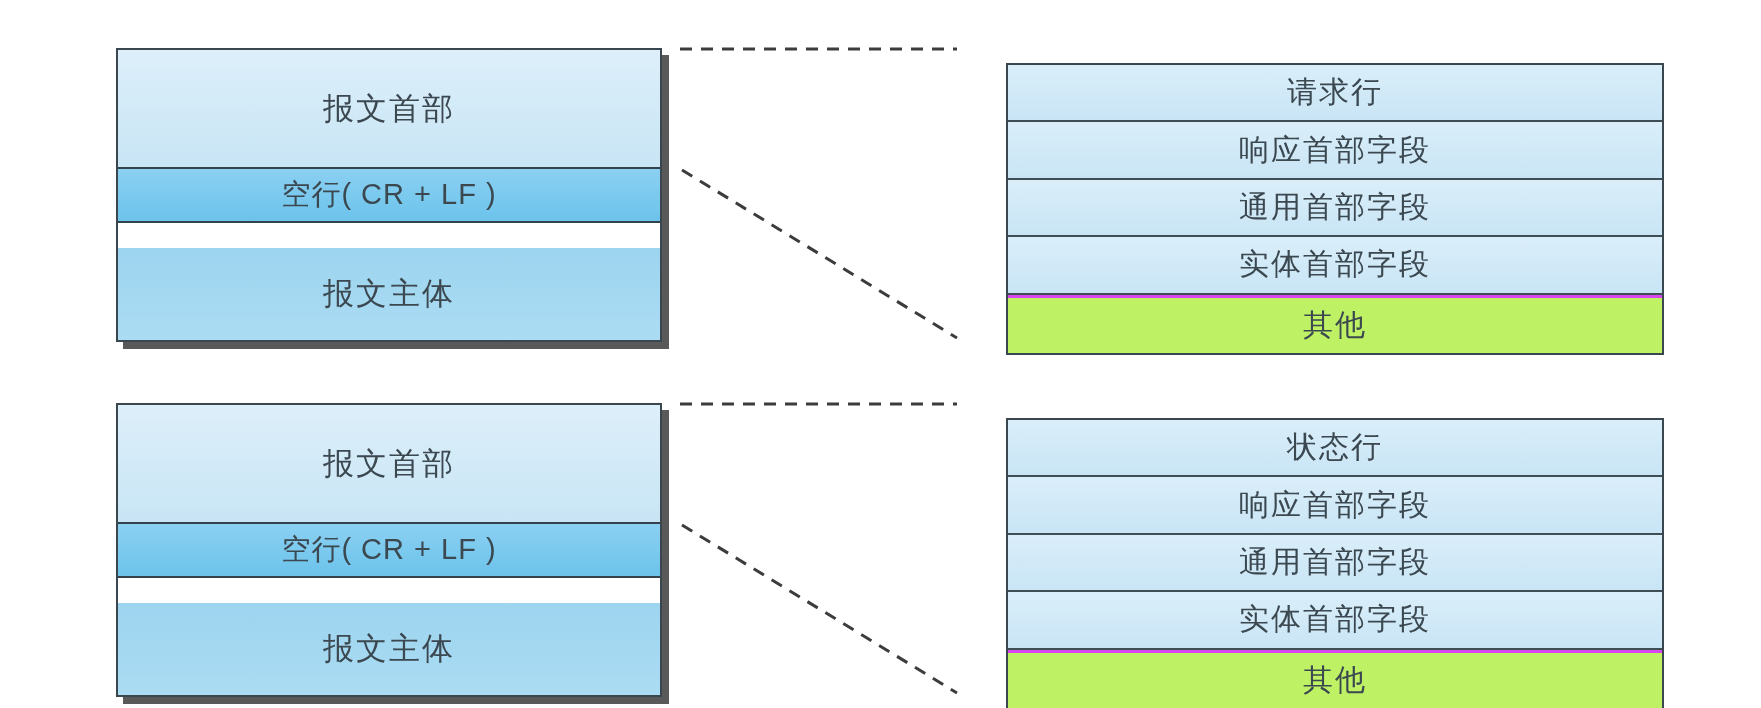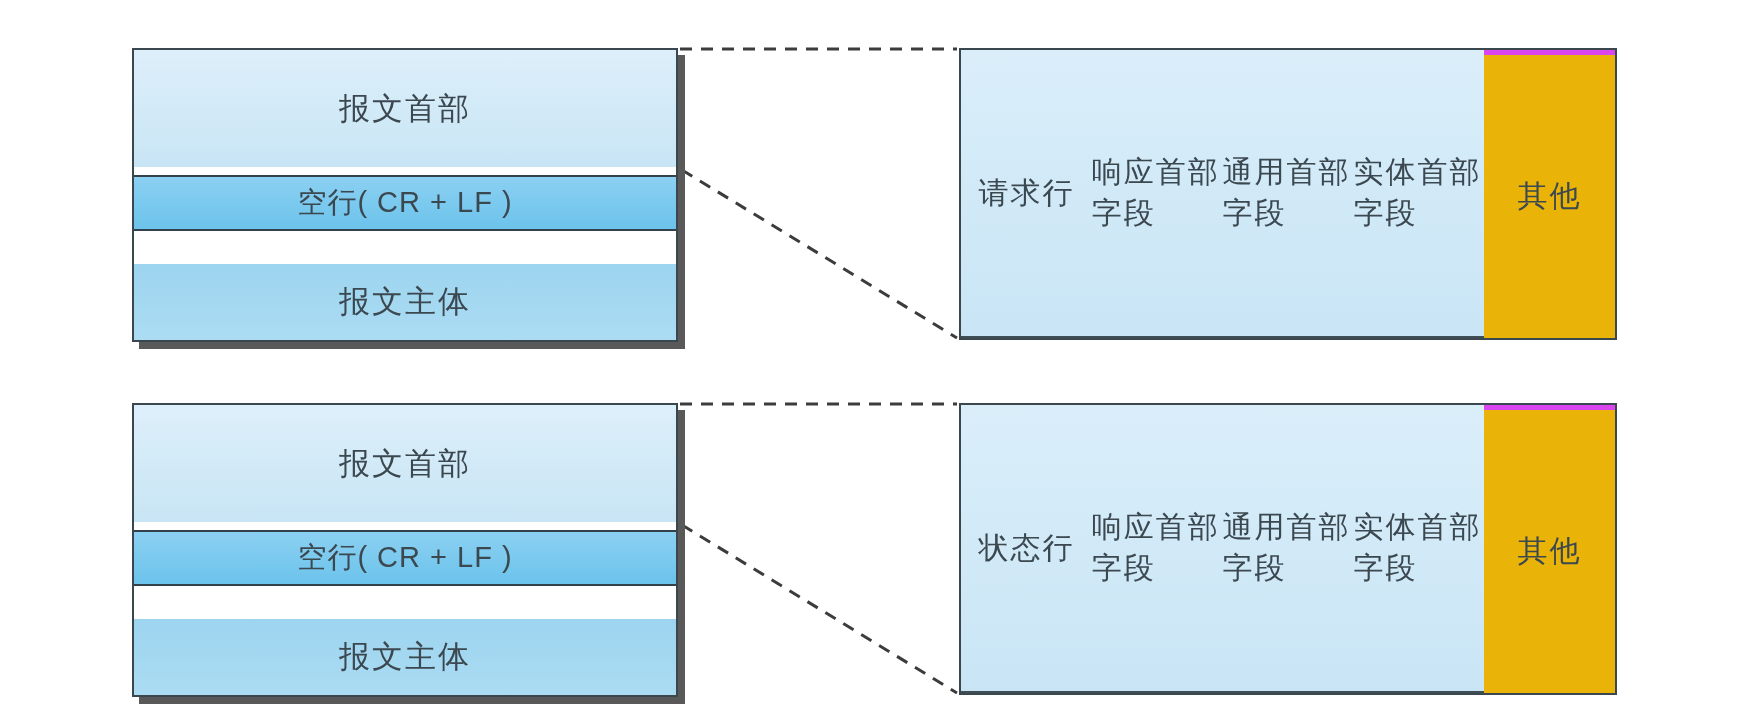--- a/index.html
+++ b/index.html
@@ -5,24 +5,24 @@
   html,body{margin:0;padding:0;}
   body{
     width:1761px;height:708px;background:#ffffff;position:relative;
     font-family:"Liberation Sans","DejaVu Sans",sans-serif;
     overflow:hidden;
   }
   .canvas{position:absolute;inset:0;width:1761px;height:708px;}
 
   
   .msg-box{
-    position:absolute;left:132px;width:542px;height:290px;
+    position:absolute;left:116px;width:542px;height:290px;
     border:2px solid #3a474f;
     box-shadow:7px 7px 0 #595959;
-    display:flex;flex-direction:column;gap:8px;
+    display:flex;flex-direction:column;
   }
   .msg-box.top{top:48px;}
   .msg-box.bottom{top:403px;}
   .msg-section{
     display:flex;align-items:center;justify-content:center;
     color:#3b4850;font-size:31px;letter-spacing:2px;
   }
   .msg-header{
     height:117px;
     background:linear-gradient(180deg,#ddeffa 0%,#c8e5f5 100%);
@@ -34,37 +34,37 @@
     font-size:29px;letter-spacing:1px;text-align:right;
   }
   .msg-body{
     flex:1;
     background:linear-gradient(180deg,#9dd4ef 0%,#abdcf3 100%);
     margin-top:25px;
   }
 
   
   .detail-box{
-    position:absolute;left:959px;width:654px;height:288px;
+    position:absolute;left:1006px;width:654px;height:288px;
     border:2px solid #3a474f;
-    display:flex;flex-direction:row;
+    display:flex;flex-direction:column;margin-top:15px;
   }
   .detail-box.top{top:48px;}
   .detail-box.bottom{top:403px;}
   .detail-row{
     flex:1;
     display:flex;align-items:center;justify-content:center;
     color:#3b4850;font-size:30px;letter-spacing:2px;
     background:linear-gradient(180deg,#daeefa 0%,#c9e5f5 100%);
     border-bottom:2px solid #3f4d55;
   }
   .detail-row:last-child{
     border-bottom:none;
-    background:#eab308;
-    border-top:5px solid #d946ef;
+    background:#bef264;
+    border-top:3px solid #d946ef;
   }
 
   
   svg.connectors{position:absolute;inset:0;pointer-events:none;}
 </style>
 </head>
 <body>
 
 <div class="canvas">
 

